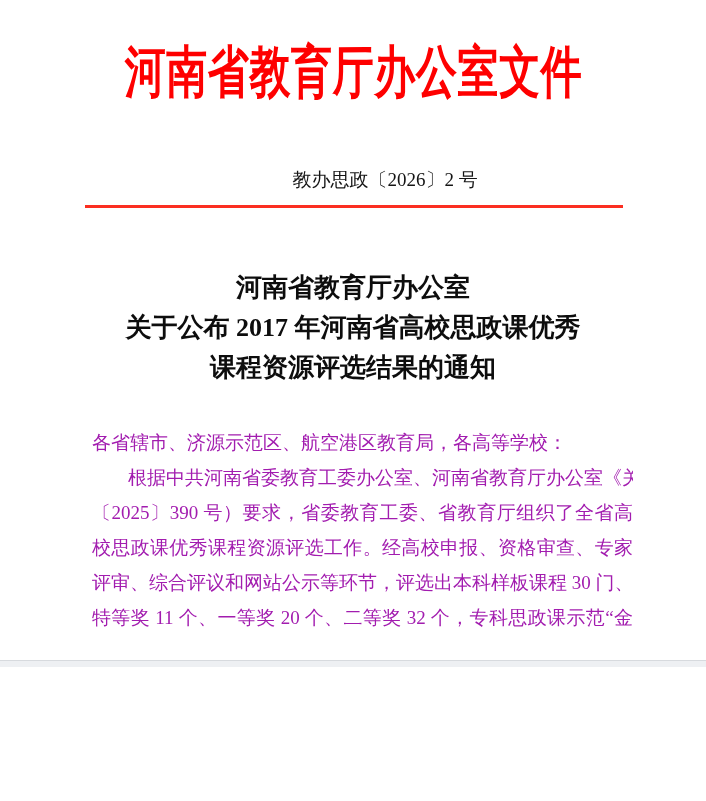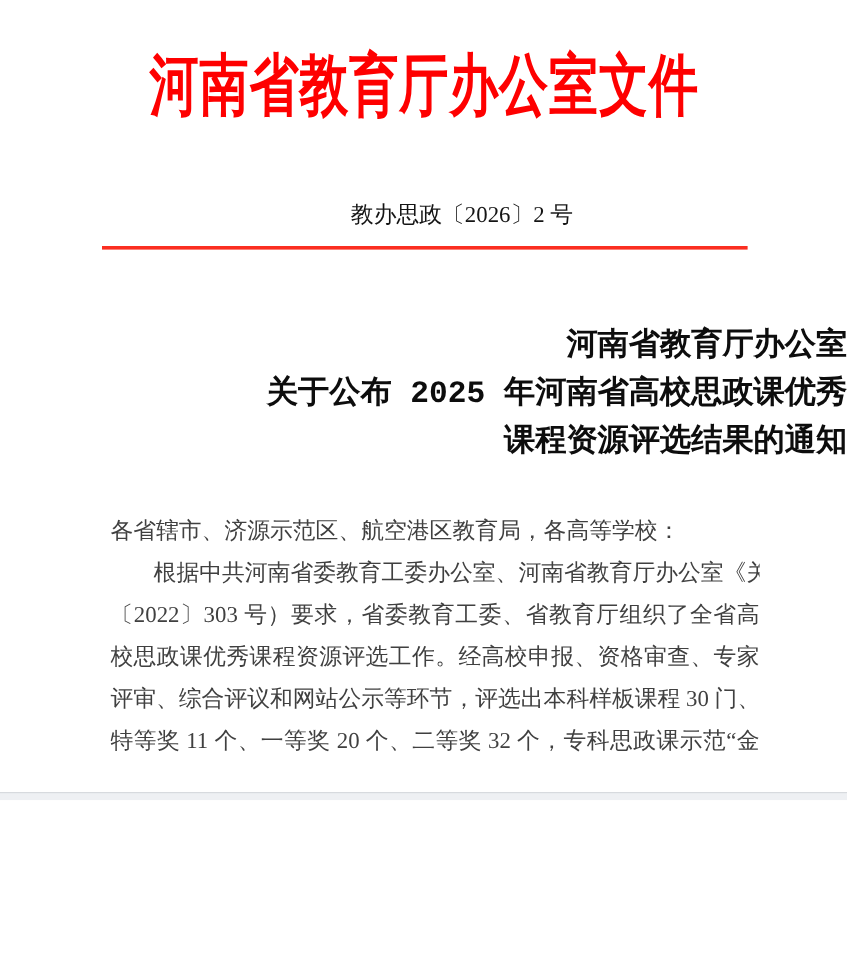--- a/index.html
+++ b/index.html
@@ -56,37 +56,36 @@
     width: 538px;
     height: 3px;
     background: #fb2e21;
   }
   
   .doc-title {
     position: absolute;
     top: 268px;
     left: 0;
     width: 706px;
-    text-align: right;
+    text-align: center;
     font-size: 26px;
     font-weight: bold;
     color: #0d0d0d;
     line-height: 40px;
-    font-family: Liberation Mono, monospace;
   }
   .doc-title div { white-space: nowrap; }
   
   .body-text {
     position: absolute;
     top: 425px;
     left: 92px;
     width: 541px;
     font-size: 19px;
     line-height: 35px;
-    color: #404040;
+    color: #a21caf;
   }
   .body-text .line {
     height: 35px;
     white-space: nowrap;
     text-align: justify;
     text-align-last: justify;
     text-justify: inter-character;
     overflow: hidden;
   }
   .body-text .salutation {
@@ -126,28 +125,28 @@
   <div class="header-title">
     <span>河南省教育厅办公室文件</span>
   </div>
 
   <div class="doc-number">教办思政〔2026〕2 号</div>
 
   <div class="red-rule"></div>
 
   <div class="doc-title">
     <div>河南省教育厅办公室</div>
-    <div>关于公布 2025 年河南省高校思政课优秀</div>
+    <div>关于公布 2017 年河南省高校思政课优秀</div>
     <div>课程资源评选结果的通知</div>
   </div>
 
   <div class="body-text">
     <div class="line salutation">各省辖市、济源示范区、航空港区教育局，各高等学校：</div>
     <div class="line indent">根据中共河南省委教育工委办公室、河南省教育厅办公室《关</div>
-    <div class="line">〔2022〕303 号）要求，省委教育工委、省教育厅组织了全省高</div>
+    <div class="line">〔2025〕390 号）要求，省委教育工委、省教育厅组织了全省高</div>
     <div class="line">校思政课优秀课程资源评选工作。经高校申报、资格审查、专家</div>
     <div class="line">评审、综合评议和网站公示等环节，评选出本科样板课程 30 门、</div>
     <div class="line">特等奖 11 个、一等奖 20 个、二等奖 32 个，专科思政课示范“金</div>
   </div>
 
   <div class="page-number">— 1 —</div>
 
   <div class="scan-edge"></div>
 
 </div>

